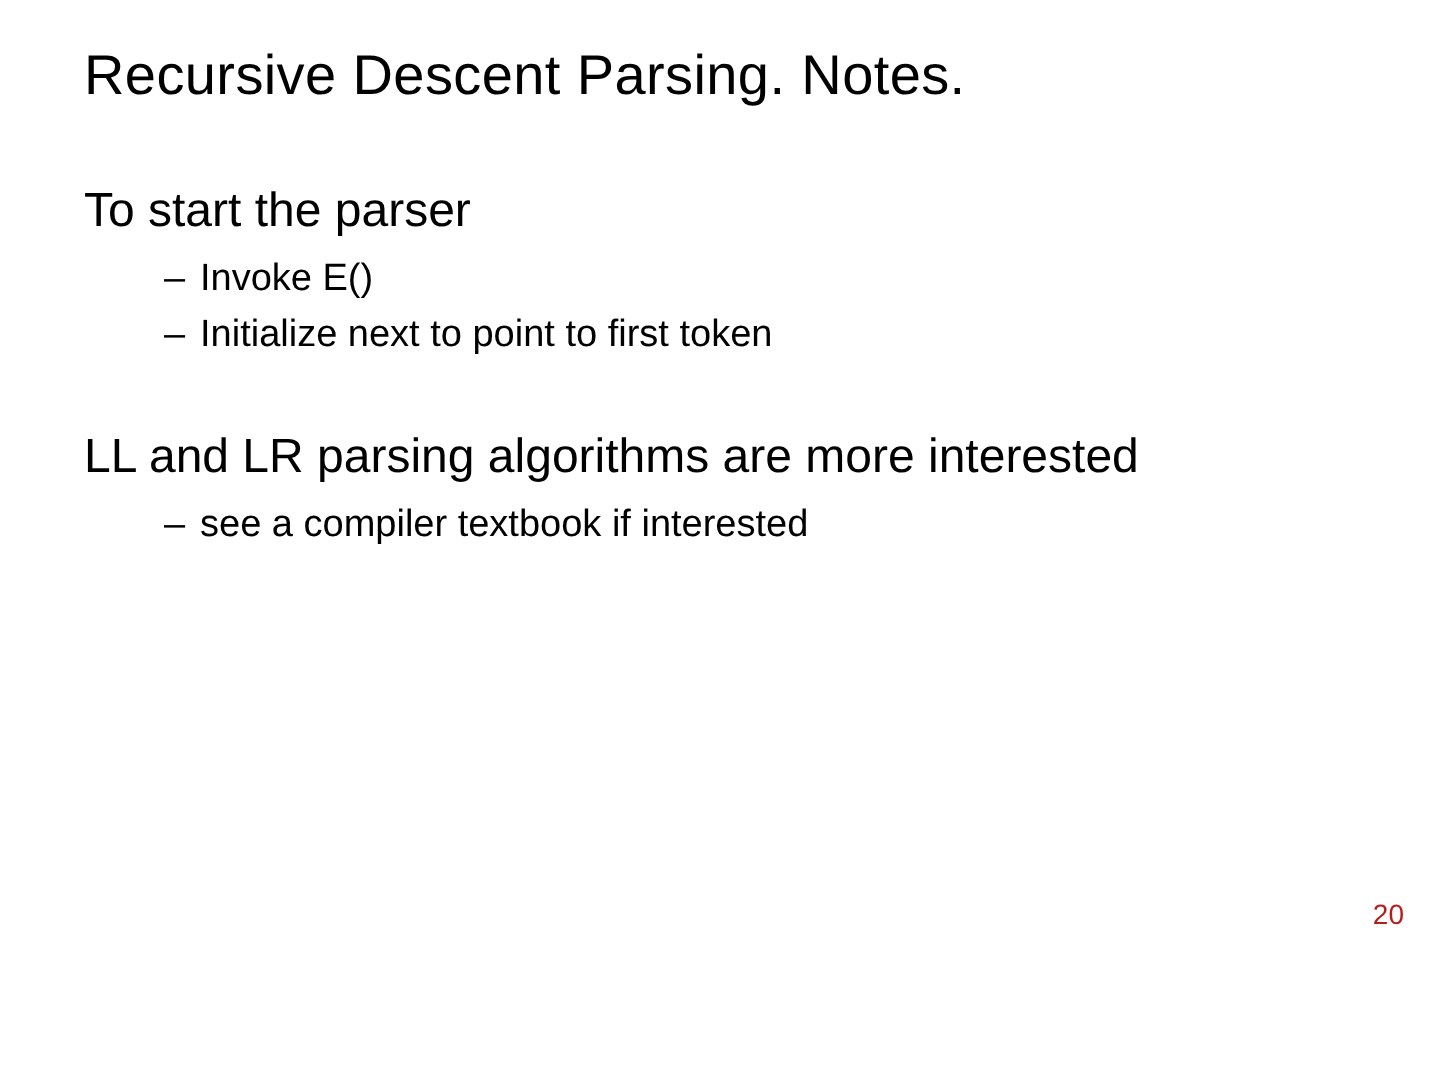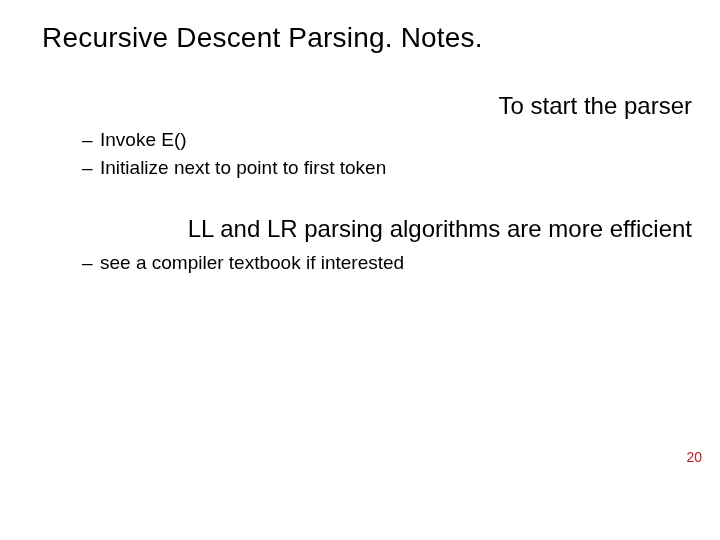--- a/index.html
+++ b/index.html
@@ -10,37 +10,36 @@
     background: #ffffff;
     font-family: "Candara", "Corbel", "Segoe UI", "Trebuchet MS", sans-serif;
     color: #000000;
     overflow: hidden;
     position: relative;
   }
   .slide {
     box-sizing: border-box;
     width: 720px;
     height: 479px;
-    padding: 22px 28px 0 42px;
+    padding: 22px 42px 0 42px;
     position: relative;
   }
   .title {
     font-size: 28px;
     font-weight: 400;
     margin: 0 0 38px 0;
     letter-spacing: 0.2px;
   }
   .section {
     margin-bottom: 34px;
   }
   .section-head {
     font-size: 24px;
     font-weight: 400;
     margin: 0 0 6px 0;
-    text-align: right;
   }
   .sub-list {
     margin: 0;
     padding: 0 0 0 40px;
     list-style: none;
   }
   .sub-list li {
     font-size: 19px;
     line-height: 1.45;
     position: relative;
@@ -72,20 +71,20 @@
     <ul class="sub-list">
       <li>Invoke E()</li>
       <li>Initialize next to point to first token</li>
     </ul>
   </div>
 
   <div class="section">
   </div>
 
   <div class="section">
-    <div class="section-head">LL and LR parsing algorithms are more efficient</div>
+    <div class="section-head">LL and LR parsing algorithms are more interested</div>
     <ul class="sub-list">
       <li>see a compiler textbook if interested</li>
     </ul>
   </div>
 
   <div class="page-num">20</div>
 </div>
 
 </body></html>

